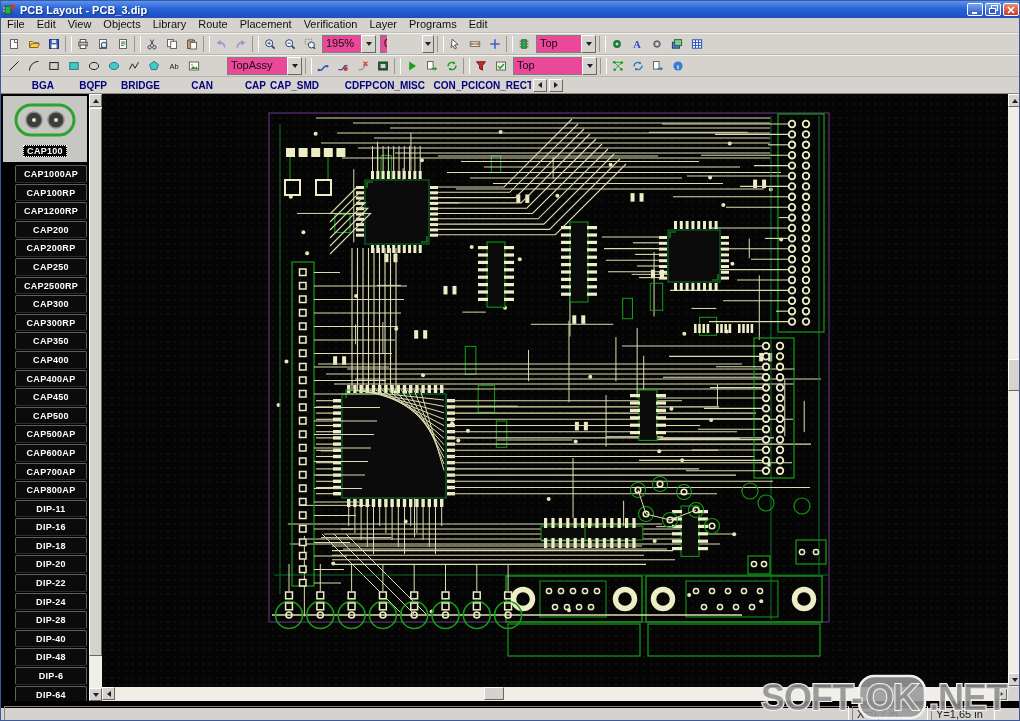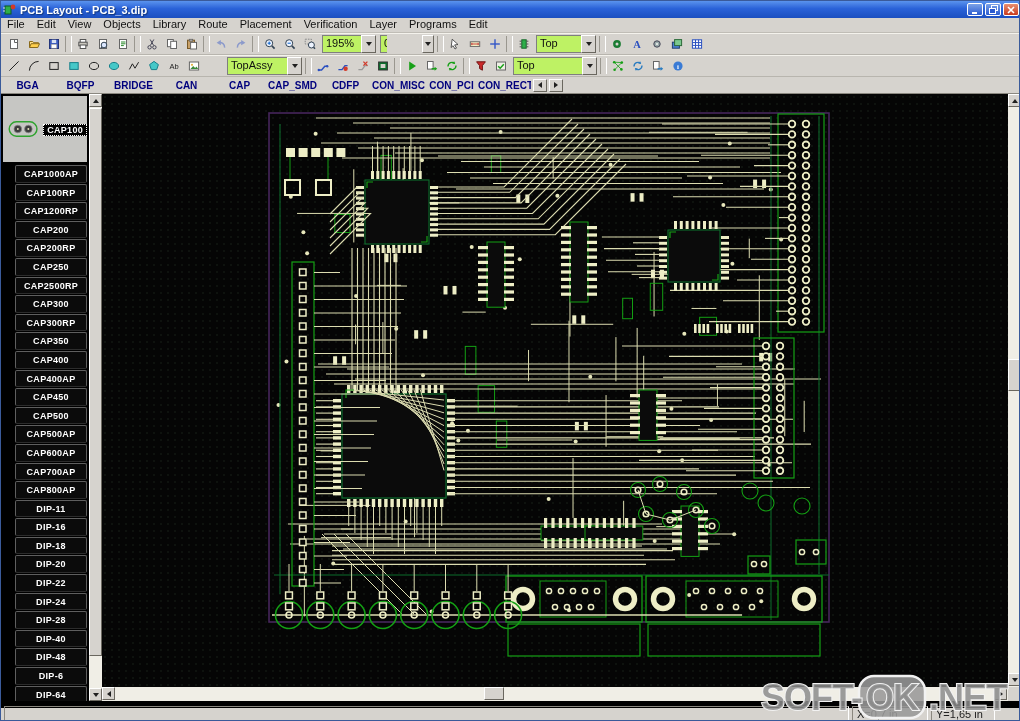--- a/index.html
+++ b/index.html
@@ -27,47 +27,47 @@
   .toolbar { position:absolute; left:0; width:1020px; height:22px; background:#d6d3ce;
     display:flex; align-items:center; padding-left:3px;
     border-bottom:1px solid #b8b5ae; border-top:1px solid #f4f2ec; }
   #toolbar1 { top:32px; } #toolbar2 { top:54px; }
   .btn { width:20px; height:18px; display:flex; align-items:center; justify-content:center;
     border:1px solid transparent; border-radius:1px; }
   .btn.disabled { opacity:.45; }
   .tsep { width:7px; height:16px; margin:0 1px; border-left:1px solid #9a978f;
     border-right:1px solid #fff; }
   .combo { height:18px; display:flex; margin:0 2px; }
-  .combo-val { background:#bef264; border:1px solid #7f7f7f; border-right:none; font-size:11px;
+  .combo-val { background:#ec4899; border:1px solid #7f7f7f; border-right:none; font-size:11px;
     padding:1px 3px 0 3px; flex:1; white-space:nowrap; overflow:hidden; color:#111; }
   .combo-btn { width:15px; background:#d6d3ce; border:1px solid;
     border-color:#fff #6a675f #6a675f #fff; display:flex; align-items:center; justify-content:center; }
   .tri-down { width:0; height:0; border-left:3px solid transparent; border-right:3px solid transparent;
     border-top:4px solid #202020; }
   .tri-up { width:0; height:0; border-left:3px solid transparent; border-right:3px solid transparent;
     border-bottom:4px solid #202020; }
   .tri-left { width:0; height:0; border-top:3px solid transparent; border-bottom:3px solid transparent;
     border-right:4px solid #202020; }
   .tri-right { width:0; height:0; border-top:3px solid transparent; border-bottom:3px solid transparent;
     border-left:4px solid #202020; }
 
   
   #tabbar { position:absolute; left:0; top:76px; width:1020px; height:17px; background:#d6d3ce;
     display:flex; align-items:center; border-bottom:1px solid #8a877f; }
-  .tab { width:53px; text-align:center; font-size:10px; font-weight:bold; color:#00007d;
+  .tab { width:53px; text-align:right; font-size:10px; font-weight:bold; color:#00007d;
     padding-top:1px; white-space:nowrap; overflow:hidden; }
   .tab-scroll { width:14px; height:13px; margin-left:2px; background:#d6d3ce;
     border:1px solid; border-color:#fff #6a675f #6a675f #fff;
     display:flex; align-items:center; justify-content:center; }
 
   
   #main { position:absolute; left:0; top:93px; width:1020px; height:607px; background:#000; }
   #sidebar { position:absolute; left:0; top:0; width:88px; height:607px; background:#000; }
   #preview { position:absolute; left:2px; top:2px; width:84px; height:66px; background:#c6c6c3;
-    display:flex; align-items:center; }
+    display:flex; flex-direction:column; align-items:center; }
   #pattern-label { background:#000; color:#fff; font-size:9px; font-weight:bold;
     border:1px dotted #fff; padding:0 3px; margin-top:1px; letter-spacing:.3px; }
   #sb-list { position:absolute; left:0; top:70px; width:88px; bottom:0; overflow:hidden; }
   .sb-item { height:17.6px; margin:1px 2px 0 14px; background:#0b0b0b;
     border:1px solid #5f5f5f; border-bottom-color:#2c2c2c; border-radius:2px;
     color:#fff; font-size:9px; font-weight:bold; text-align:center; line-height:16px;
     letter-spacing:.3px; }
   
   #sb-scroll { position:absolute; left:88px; top:0; width:13px; height:607px; background:#f0eee6; }
   .scr-btn { position:absolute; width:13px; height:13px; background:#d6d3ce;

